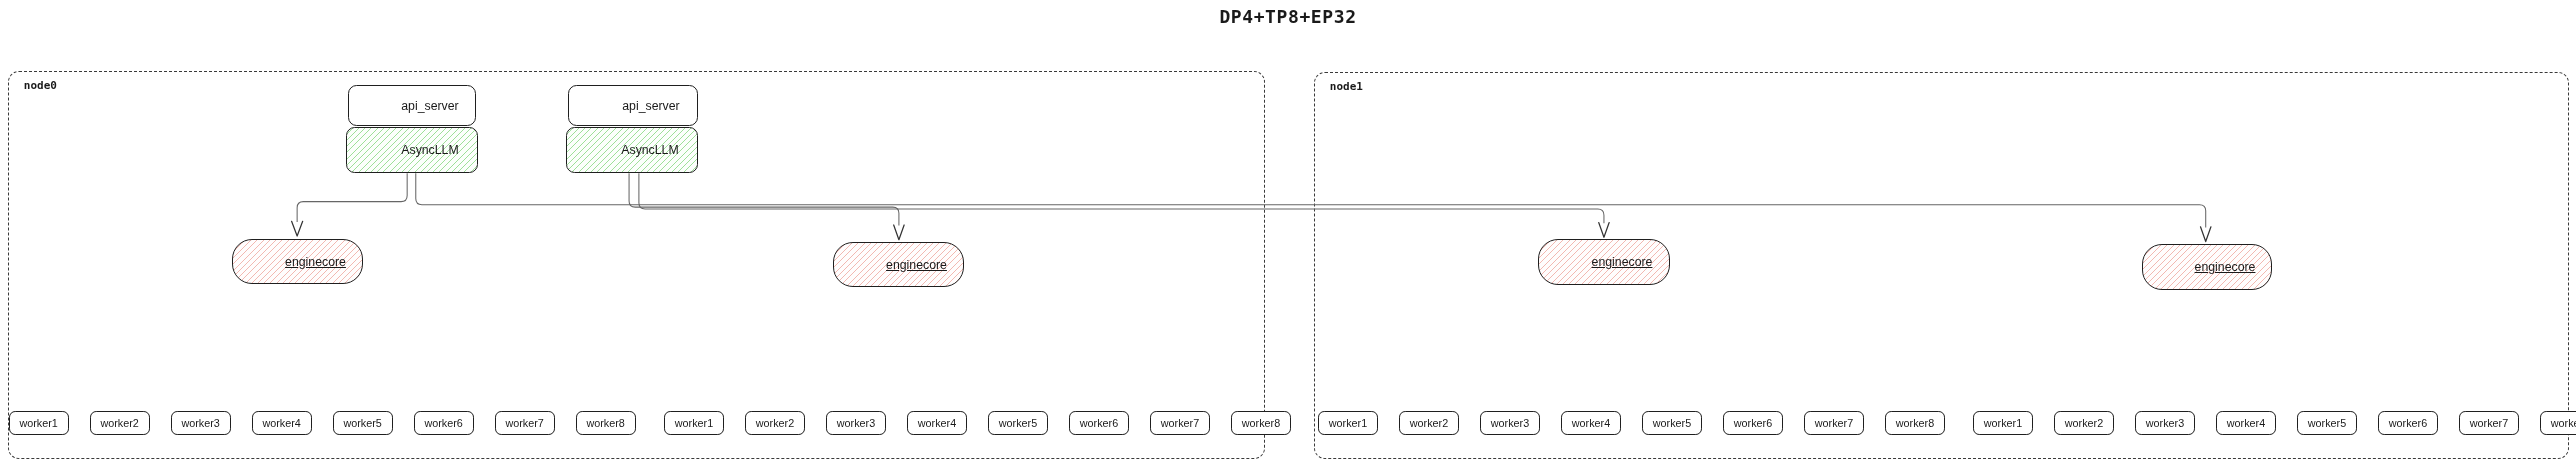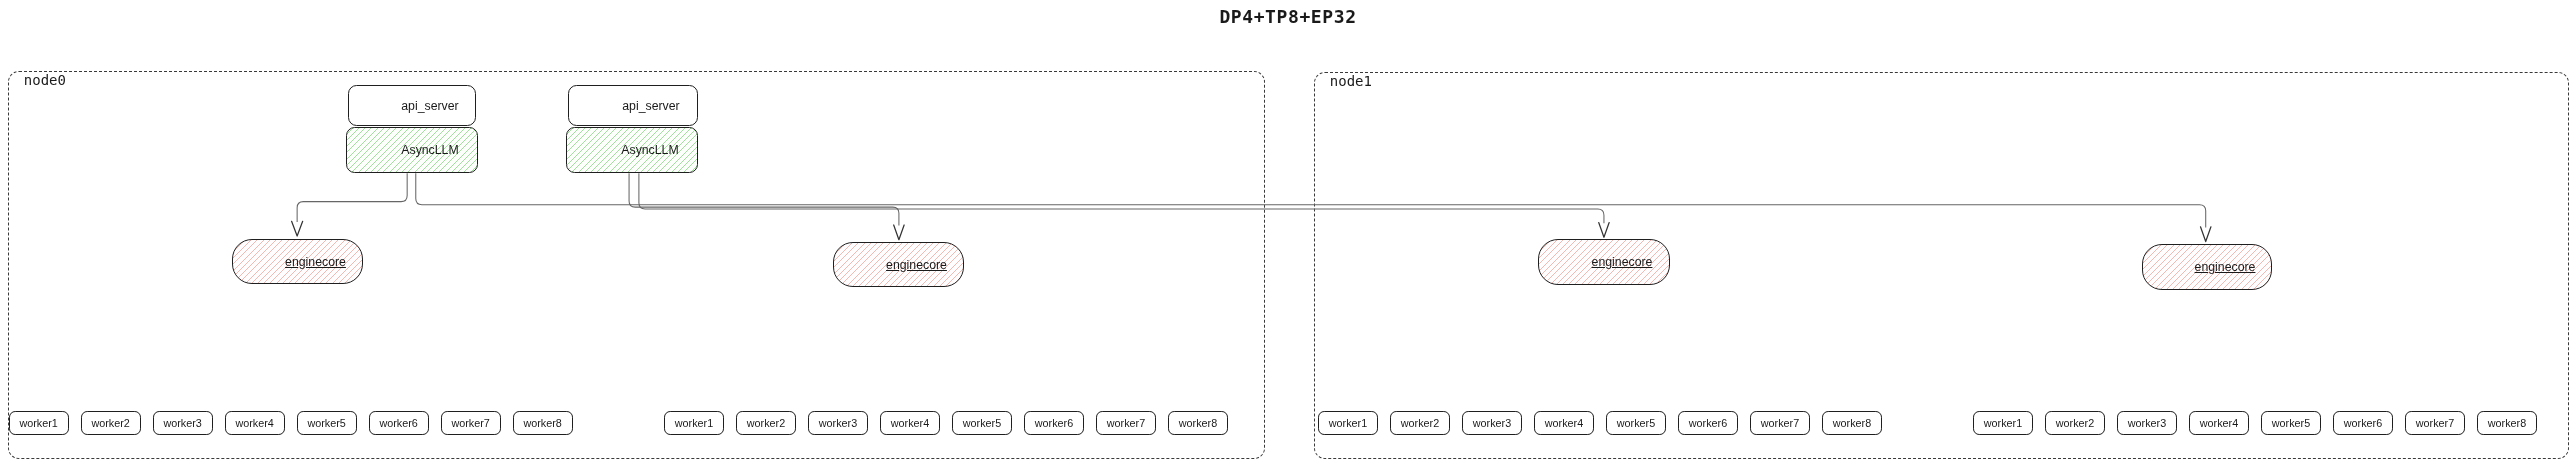--- a/index.html
+++ b/index.html
@@ -21,23 +21,23 @@
   }
   .node-box{
     position:absolute;
     border:1.2px dashed var(--dashed-border,#333);
     border-radius:11px;
     z-index:1;
     box-sizing:border-box;
     background:transparent;
   }
   .node-label{
-    position:absolute;left:14.8px;top:0;
+    position:absolute;left:14.8px;top:7px;
     font-family:"DejaVu Sans Mono", monospace;
-    font-size:14px;font-weight:400;
+    font-size:11px;font-weight:700;
     color:var(--text,#1a1a1a);
   }
   svg.edges{
     position:absolute;left:0;top:0;z-index:2;pointer-events:none;
   }
   svg.edges path.flow{
     fill:none;stroke:var(--edge,#666);stroke-width:1.7px;
   }
   svg.edges path.head{
     fill:none;stroke:var(--arrow,#333);stroke-width:2px;
@@ -64,21 +64,21 @@
   .engine{
     border-radius:20px;
     background-color:#fffdfd;
     background-image:repeating-linear-gradient(135deg,
       rgba(0,0,0,0) 0px, rgba(0,0,0,0) 3.7px,
       var(--engine-hatch,#f2b9b2) 3.7px, var(--engine-hatch,#f2b9b2) 4.4px);
     text-decoration:underline;
   }
   .worker-row{
     position:absolute;top:411px;
-    display:flex;gap:12px;
+    display:flex;gap:21px;
     z-index:3;
   }
   .worker{
     box-sizing:border-box;
     width:60px;height:24px;
     display:flex;align-items:center;justify-content:center;
     background:#fff;
     border:1.4px solid var(--border,#1f1f1f);
     border-radius:6.2px;
     font-size:10.8px;

